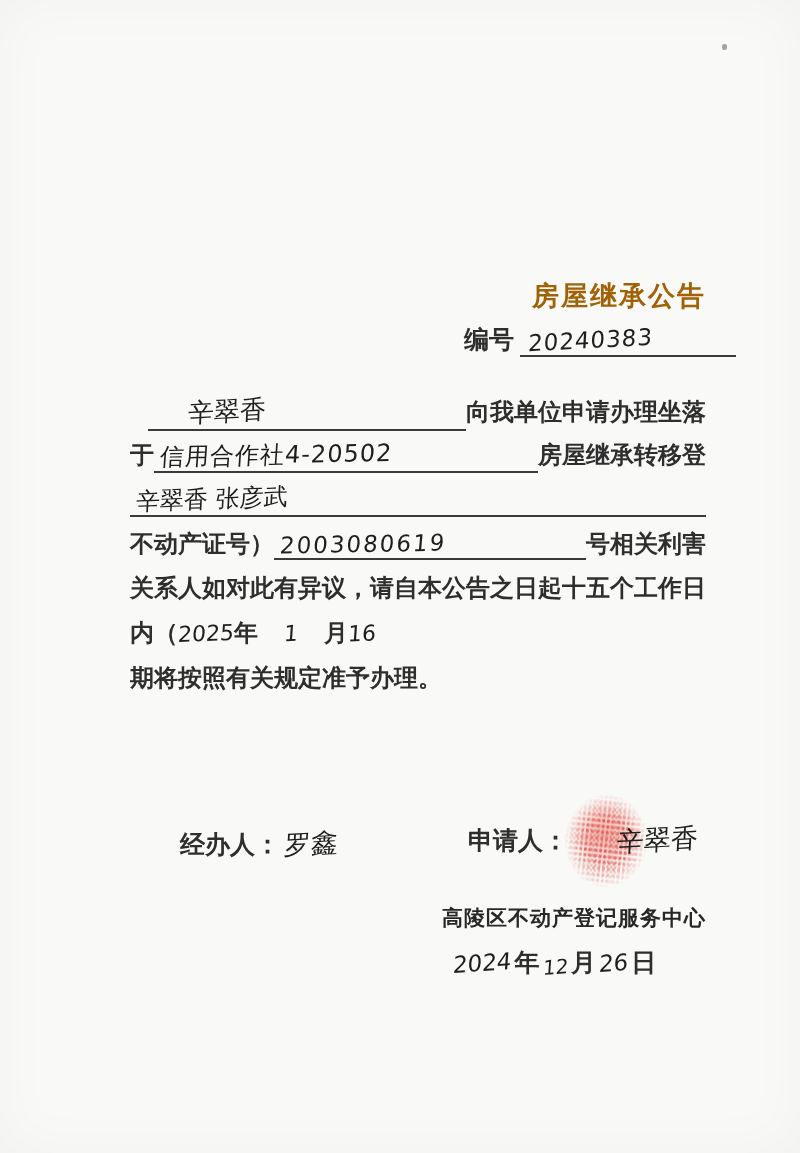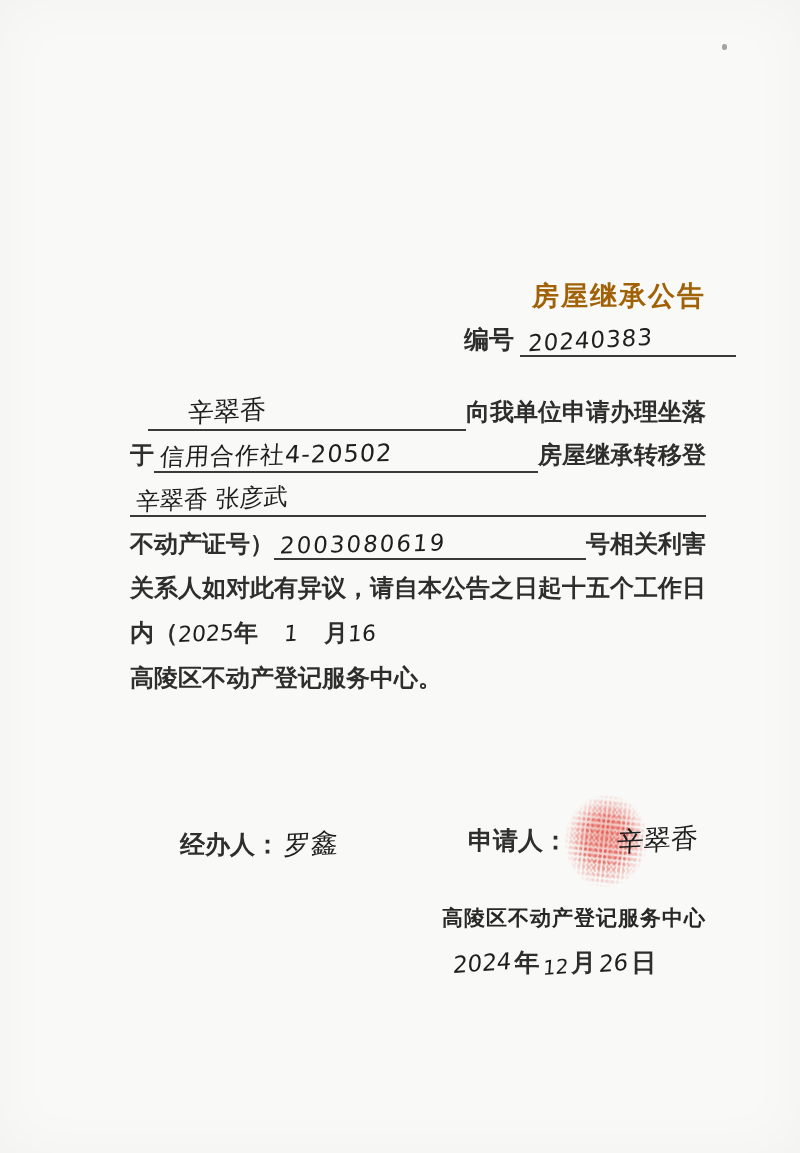--- a/index.html
+++ b/index.html
@@ -198,21 +198,21 @@
       <span class="hw hw-num">2025</span>
       <span class="pt">年</span>
       <span class="gap-md"></span>
       <span class="hw hw-num">1</span>
       <span class="gap-md"></span>
       <span class="pt">月</span>
       <span class="hw hw-num">16</span>
     </div>
 
     <div class="line">
-      <span class="pt">高陵区不动产登记服务中心。</span>
+      <span class="pt">期将按照有关规定准予办理。</span>
     </div>
 
   </div>
 
   <div class="fingerprint"></div>
 
   <div class="sig-row">
     <div class="sig-handler">
       <span class="pt">经办人：</span>
       <span class="hw hw-sig">罗鑫</span>

